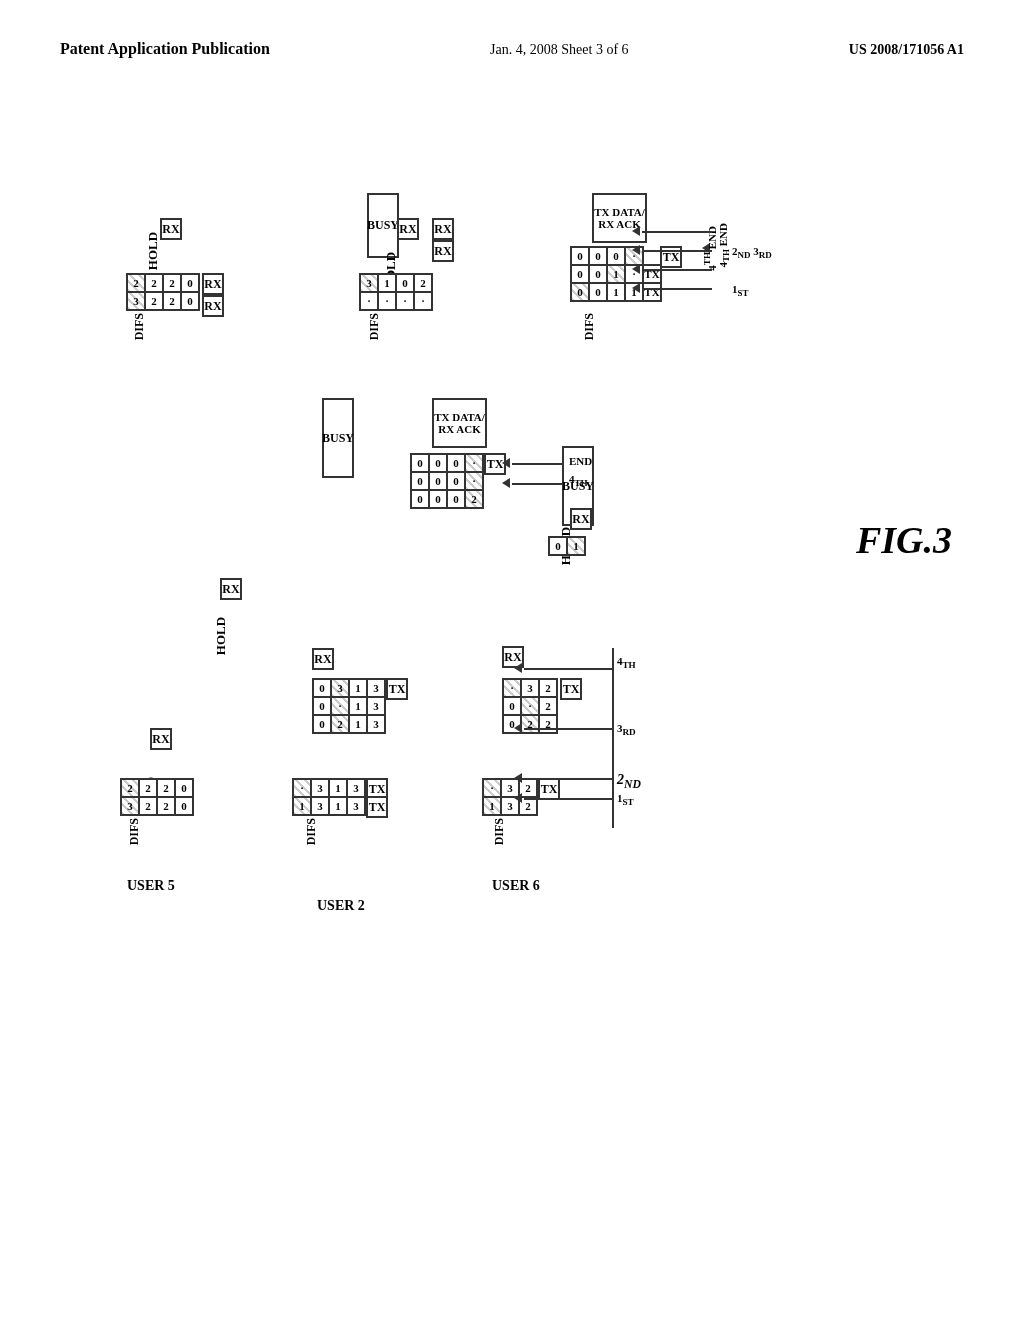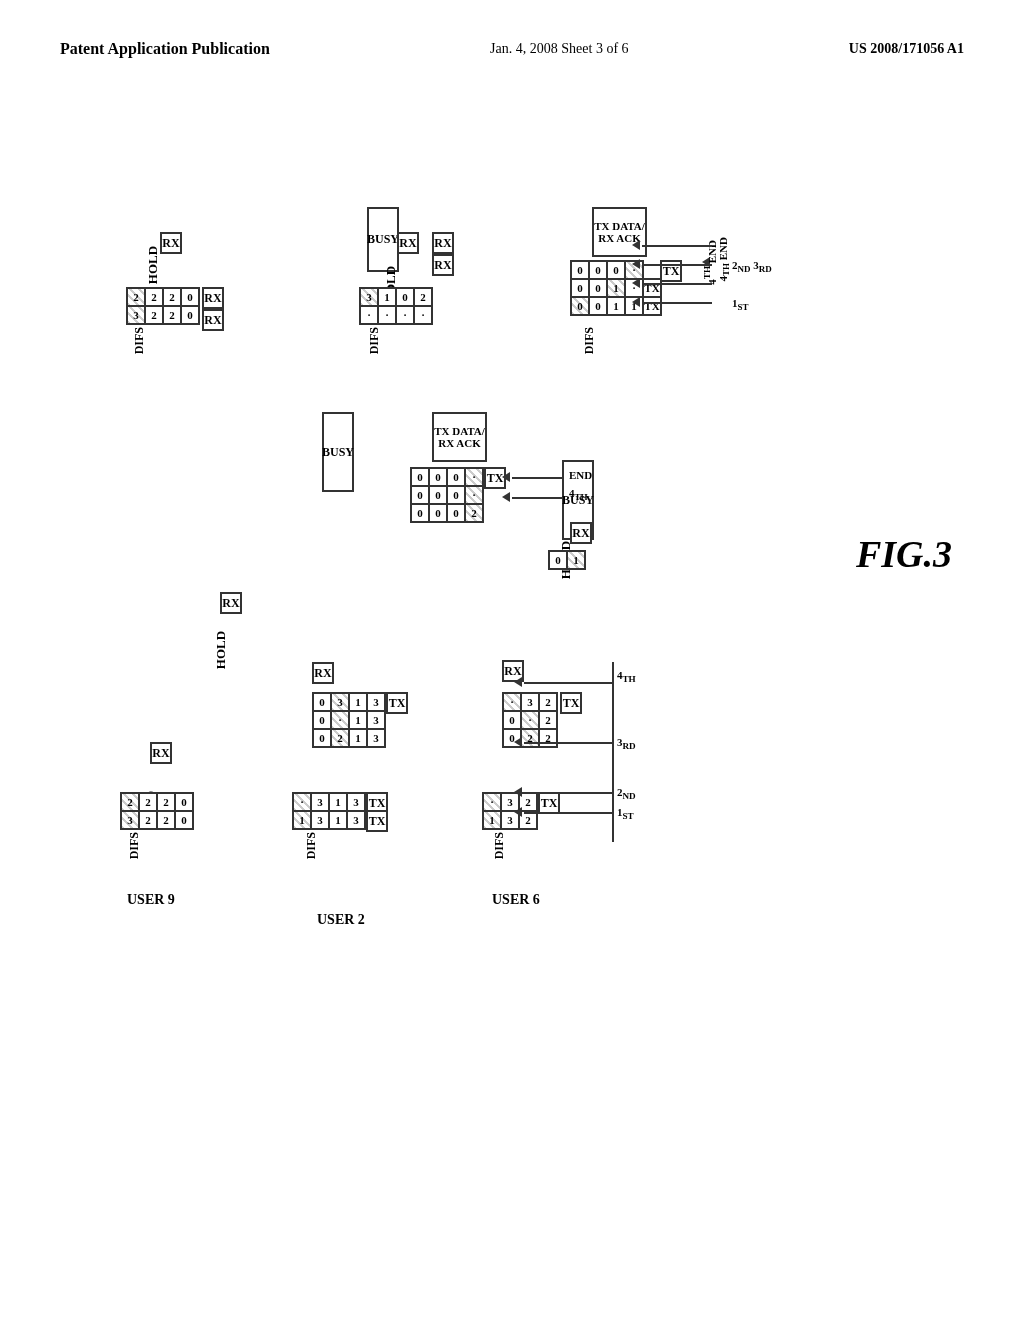--- a/index.html
+++ b/index.html
@@ -17,22 +17,22 @@
       min-height: 1320px;
       background: #fff;
       position: relative;
       padding: 40px 60px;
     }
 
     
     .header {
       display: flex;
       justify-content: space-between;
-      align-items: center;
-      margin-bottom: 44px;
+      align-items: flex-end;
+      margin-bottom: 30px;
       font-size: 15px;
       font-family: Liberation Serif, serif;
     }
     .header-left {
       font-weight: bold;
       font-size: 16px;
     }
     .header-center {
       font-size: 14px;
       text-align: center;
@@ -442,35 +442,35 @@
 
     <div style="position:absolute; left:474px; top:708px; width:1px; height:20px; background: repeating-linear-gradient(to bottom, #333 4px, transparent 4px, transparent 8px);"></div>
     <div style="position:absolute; left:484px; top:708px; width:1px; height:20px; background: repeating-linear-gradient(to bottom, #333 4px, transparent 4px, transparent 8px);"></div>
 
     <div class="difs-label" style="left:420px; top:730px;">DIFS</div>
 
     <div style="position:absolute; left:540px; top:560px; width:1.5px; height:180px; background:#333;"></div>
 
     <div class="h-line" style="left:452px; top:690px; width:90px;"></div>
     <div class="arrowhead-left" style="left:442px; top:685px;"></div>
-    <div style="position:absolute; left:545px; top:684px; font-size:11px; font-weight:bold;">2<sub>ND</sub></div>
+    <div style="position:absolute; left:545px; top:684px; font-size:14px; font-weight:bold;font-style:italic;">2<sub>ND</sub></div>
 
     <div class="h-line" style="left:452px; top:710px; width:90px;"></div>
     <div class="arrowhead-left" style="left:442px; top:705px;"></div>
     <div style="position:absolute; left:545px; top:704px; font-size:11px; font-weight:bold;">1<sub>ST</sub></div>
 
     <div class="h-line" style="left:452px; top:640px; width:90px;"></div>
     <div class="arrowhead-left" style="left:442px; top:635px;"></div>
     <div style="position:absolute; left:545px; top:634px; font-size:11px; font-weight:bold;">3<sub>RD</sub></div>
 
     <div class="h-line" style="left:452px; top:580px; width:90px;"></div>
     <div class="arrowhead-left" style="left:442px; top:575px;"></div>
     <div style="position:absolute; left:545px; top:567px; font-size:11px; font-weight:bold;">4<sub>TH</sub></div>
 
-    <div class="user-label" style="left:55px; top:790px;">USER 9</div>
+    <div class="user-label" style="left:55px; top:790px;">USER 5</div>
     <div class="user-label" style="left:245px; top:790px;margin-top:20px;">USER 2</div>
     <div class="user-label" style="left:420px; top:790px;">USER 6</div>
 
     <div style="position:absolute; left:155px; top:365px; width:80px; height:1px; background: repeating-linear-gradient(to right, #666 3px, transparent 3px, transparent 7px);"></div>
     <div style="position:absolute; left:415px; top:365px; width:70px; height:1px; background: repeating-linear-gradient(to right, #666 3px, transparent 3px, transparent 7px);"></div>
 
   </div>
 
 </div>
 

